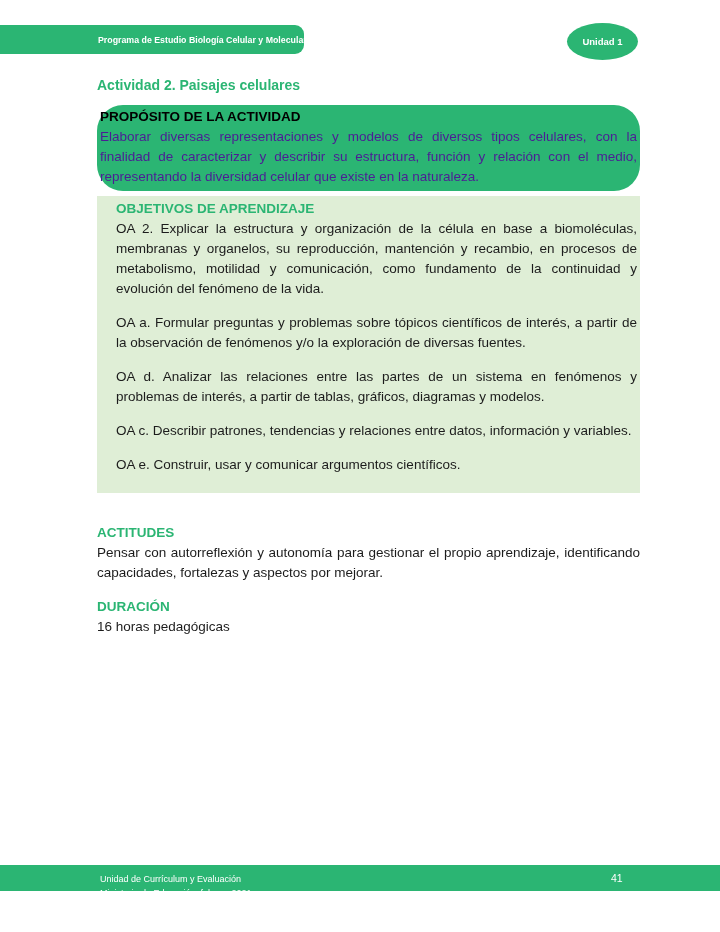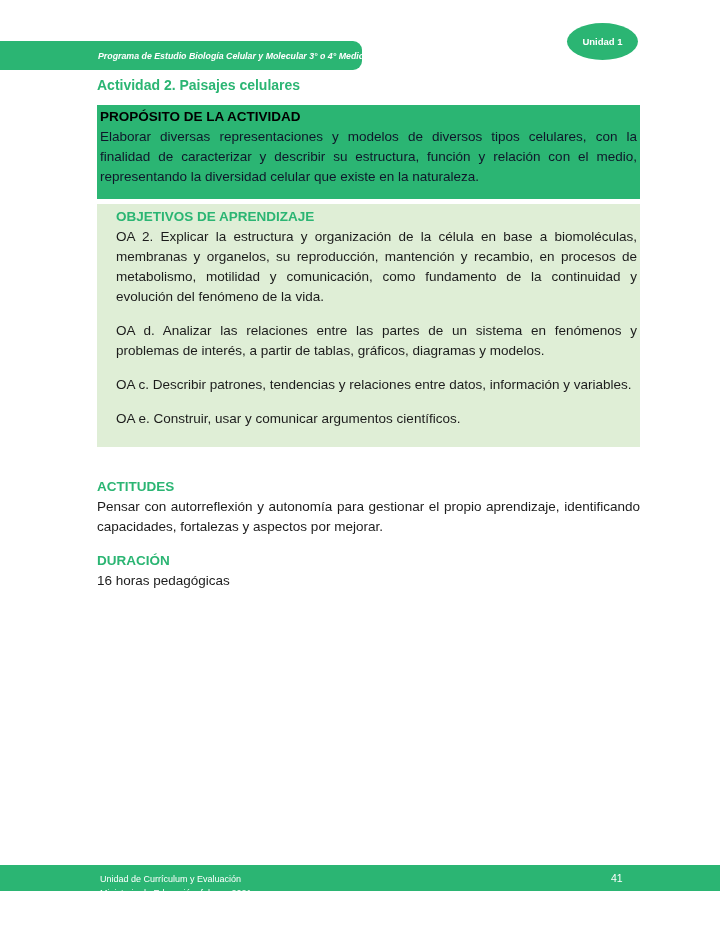--- a/index.html
+++ b/index.html
@@ -13,25 +13,25 @@
     width:720px;height:932px;
     background:#ffffff;
     font-family:"Liberation Sans", sans-serif;
     position:relative;
     overflow:hidden;
     color:var(--ink);
   }
 
   
   .header-bar{
-    position:absolute;left:0;top:41px;
-    width:362px;height:29px;
+    position:absolute;left:0;top:25px;
+    width:304px;height:29px;
     background:var(--green);
     border-radius:0 9px 9px 0;
-    display:flex;align-items:center;font-style:italic;
+    display:flex;align-items:center;
   }
   .header-bar .label{
     padding-left:98px;
     color:#fff;
     font-size:8.8px;
     font-weight:bold;
     white-space:nowrap;
   }
   .unidad-badge{
     position:absolute;left:567px;top:23px;
@@ -59,24 +59,25 @@
     margin:0;
   }
   .body-text{
     margin:0;
     text-align:justify;
     color:var(--ink);
   }
 
   .proposito{
     background:var(--green);
-    padding:2px 3px 12px 3px;
+    padding:2px 3px 4px 3px;
+    border-radius:26px;
   }
   .proposito .block-heading{color:#000;}
-  .proposito .body-text{color:#0f172a;}
+  .proposito .body-text{color:#4c1d95;}
 
   .objetivos{
     background:var(--light-green);
     margin-top:5px;
     padding:3px 3px 6px 19px;
   }
   .objetivos .block-heading{color:var(--green);}
   .oa-item{margin:0 0 14px 0;}
   .oa-item:last-child{margin-bottom:12px;}
 
@@ -115,20 +116,21 @@
   <h1 class="activity-title">Actividad 2. Paisajes celulares</h1>
 
   <div class="proposito">
     <p class="block-heading">PROPÓSITO DE LA ACTIVIDAD</p>
     <p class="body-text">Elaborar diversas representaciones y modelos de diversos tipos celulares, con la finalidad de caracterizar y describir su estructura, función y relación con el medio, representando la diversidad celular que existe en la naturaleza.</p>
   </div>
 
   <div class="objetivos">
     <p class="block-heading oa-item" style="margin-bottom:0;">OBJETIVOS DE APRENDIZAJE</p>
     <p class="body-text oa-item">OA 2. Explicar la estructura y organización de la célula en base a biomoléculas, membranas y organelos, su reproducción, mantención y recambio, en procesos de metabolismo, motilidad y comunicación, como fundamento de la continuidad y evolución del fenómeno de la vida.</p>
+    <p class="body-text oa-item">OA a. Formular preguntas y problemas sobre tópicos científicos de interés, a partir de la observación de fenómenos y/o la exploración de diversas fuentes.</p>
     <p class="body-text oa-item">OA d. Analizar las relaciones entre las partes de un sistema en fenómenos y problemas de interés, a partir de tablas, gráficos, diagramas y modelos.</p>
     <p class="body-text oa-item">OA c. Describir patrones, tendencias y relaciones entre datos, información y variables.</p>
     <p class="body-text oa-item">OA e. Construir, usar y comunicar argumentos científicos.</p>
   </div>
 
   <div class="section">
     <p class="block-heading">ACTITUDES</p>
     <p class="body-text">Pensar con autorreflexión y autonomía para gestionar el propio aprendizaje, identificando capacidades, fortalezas y aspectos por mejorar.</p>
   </div>
 

